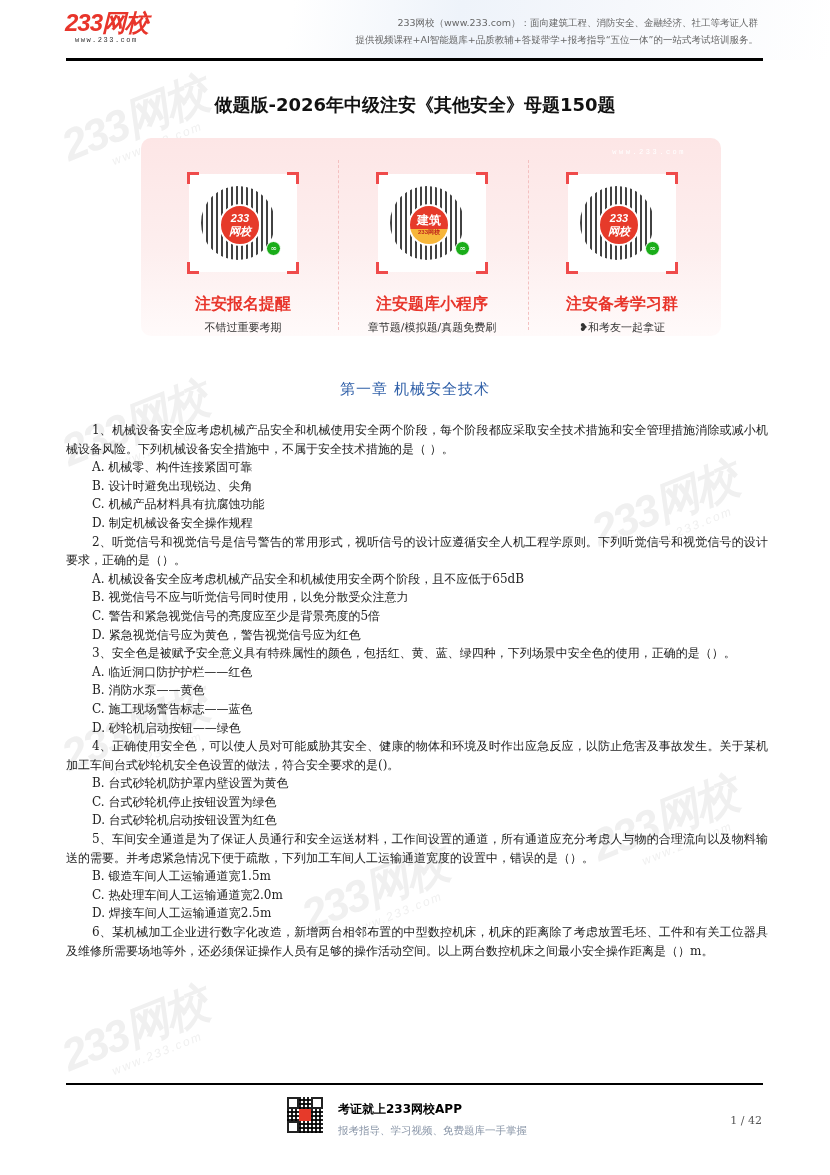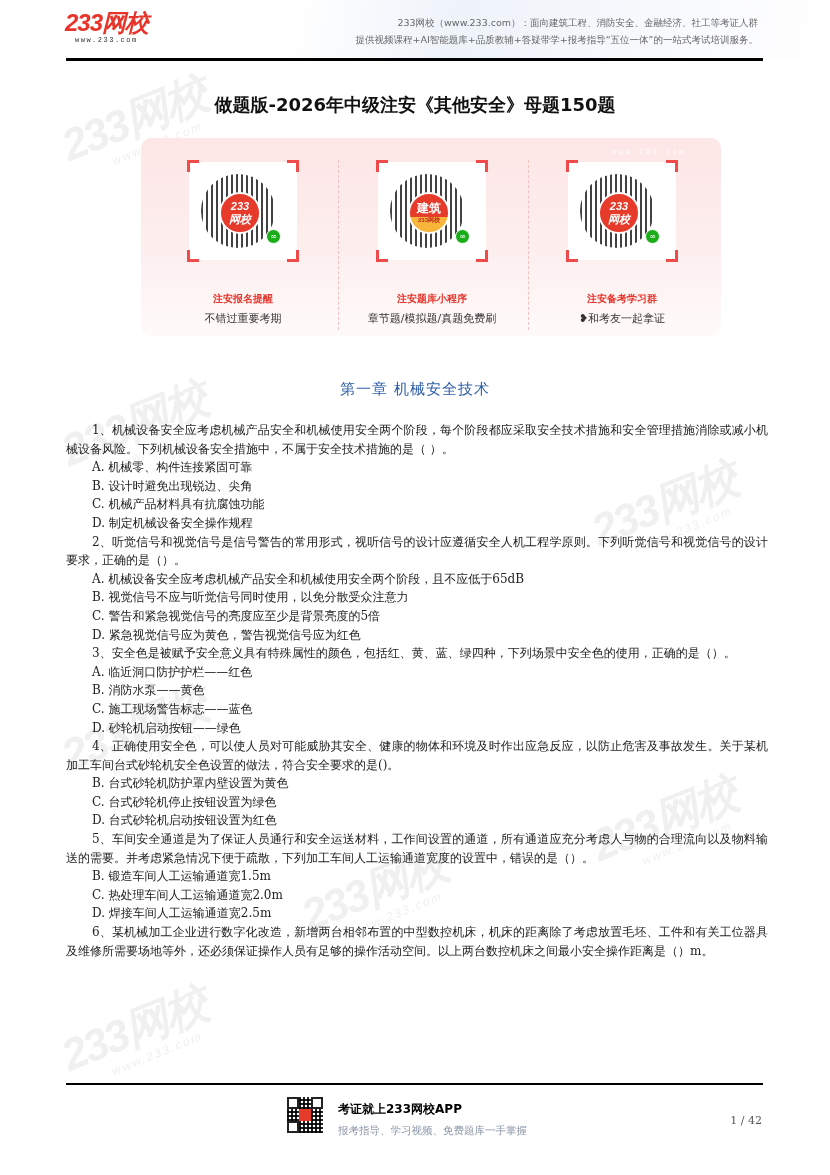--- a/index.html
+++ b/index.html
@@ -10,36 +10,36 @@
   .logo-sub{font-family:"Liberation Mono",monospace;font-size:7px;color:#333;letter-spacing:1.5px;margin-left:10px;margin-top:1px;}
   .hdr-text{position:absolute;right:72px;top:14px;text-align:right;font-size:9.5px;color:#666;line-height:17px;font-family:"DejaVu Sans",sans-serif;}
   .hdr-rule{position:absolute;left:66px;top:58px;width:697px;height:3px;background:#000;}
   .wm{position:absolute;font-family:"Liberation Sans",sans-serif;font-weight:bold;font-style:italic;color:#f0f0f0;font-size:44px;transform:rotate(-22deg);letter-spacing:-2px;pointer-events:none;}
   .wm small{display:block;font-size:12px;font-weight:normal;letter-spacing:2px;margin-left:40px;margin-top:-6px;}
   .title{position:absolute;left:0;width:830px;top:93px;text-align:center;font-weight:bold;font-size:18px;color:#111;font-family:"DejaVu Sans",sans-serif;}
   .banner{position:absolute;left:141px;top:138px;width:580px;height:198px;border-radius:10px;background:linear-gradient(180deg,#fde6e6 0%,#fdeeee 55%,#fffafa 100%);overflow:hidden;}
   .banner-url{position:absolute;right:35px;top:10px;font-family:"Liberation Mono",monospace;font-size:7px;letter-spacing:2.5px;color:#fff;}
   .banner-divider{position:absolute;top:22px;width:0;height:170px;border-left:1px dashed #f3c0c0;}
   .card{position:absolute;top:20px;width:180px;text-align:center;}
-  .qr{position:relative;margin:4px auto;width:108px;height:98px;background:#fff;}
+  .qr{position:relative;margin:16px auto;width:108px;height:98px;background:#fff;}
   .qr .corner{position:absolute;width:9px;height:9px;border-color:#ef4b4b;border-style:solid;}
   .qr .tl{left:-2px;top:-2px;border-width:3px 0 0 3px;}
   .qr .tr{right:-2px;top:-2px;border-width:3px 3px 0 0;}
   .qr .bl{left:-2px;bottom:-2px;border-width:0 0 3px 3px;}
   .qr .br{right:-2px;bottom:-2px;border-width:0 3px 3px 0;}
   .qr .code{position:absolute;left:12px;top:12px;width:74px;height:74px;border-radius:50%;
     background:
       repeating-linear-gradient(90deg,#222 0 2px,transparent 2px 5px),
       repeating-linear-gradient(0deg,#fff 0 3px,transparent 3px 6px);
     opacity:.85;}
   .qr .badge{position:absolute;left:30px;top:30px;width:38px;height:38px;border-radius:50%;background:#e63a2a;border:2px solid #fff;color:#fff;font-weight:bold;font-size:11px;line-height:13px;display:flex;flex-direction:column;align-items:center;justify-content:center;font-family:"Liberation Sans",sans-serif;font-style:italic;}
   .qr .badge.alt{background:linear-gradient(180deg,#e63a2a 60%,#f7b63a 60%);font-style:normal;font-size:12px;}
   .qr .badge .mini{font-size:6px;color:#c0261c;line-height:8px;margin-top:1px;}
   .qr .mp{position:absolute;right:16px;bottom:16px;width:13px;height:13px;border-radius:50%;background:#1aad19;border:1.5px solid #fff;color:#fff;font-size:8px;line-height:13px;text-align:center;}
-  .card-title{margin-top:32px;font-weight:bold;font-size:10px;color:#e8352b;}
+  .card-title{margin-top:22px;font-weight:bold;font-size:16px;color:#e8352b;}
   .card-sub{margin-top:5px;font-size:11px;color:#333;}
   .chapter{position:absolute;left:0;width:830px;top:380px;text-align:center;font-family:"DejaVu Serif",serif;font-weight:normal;font-size:15px;color:#2f5fa8;letter-spacing:1px;}
   .content{position:absolute;left:66px;top:421px;width:702px;font-family:"DejaVu Serif",serif;font-size:12px;line-height:18.6px;color:#222;}
   .q{text-indent:26px;margin:0;text-align:justify;}
   .opt{margin:0;padding-left:26px;}
   .footer-rule{position:absolute;left:66px;top:1083px;width:697px;height:2px;background:#000;}
   .f-qr{position:absolute;left:287px;top:1097px;width:36px;height:36px;
      background:
        repeating-linear-gradient(90deg,#222 0 2px,#fff 2px 4px),
        repeating-linear-gradient(0deg,#222 0 2px,#fff 2px 4px);

